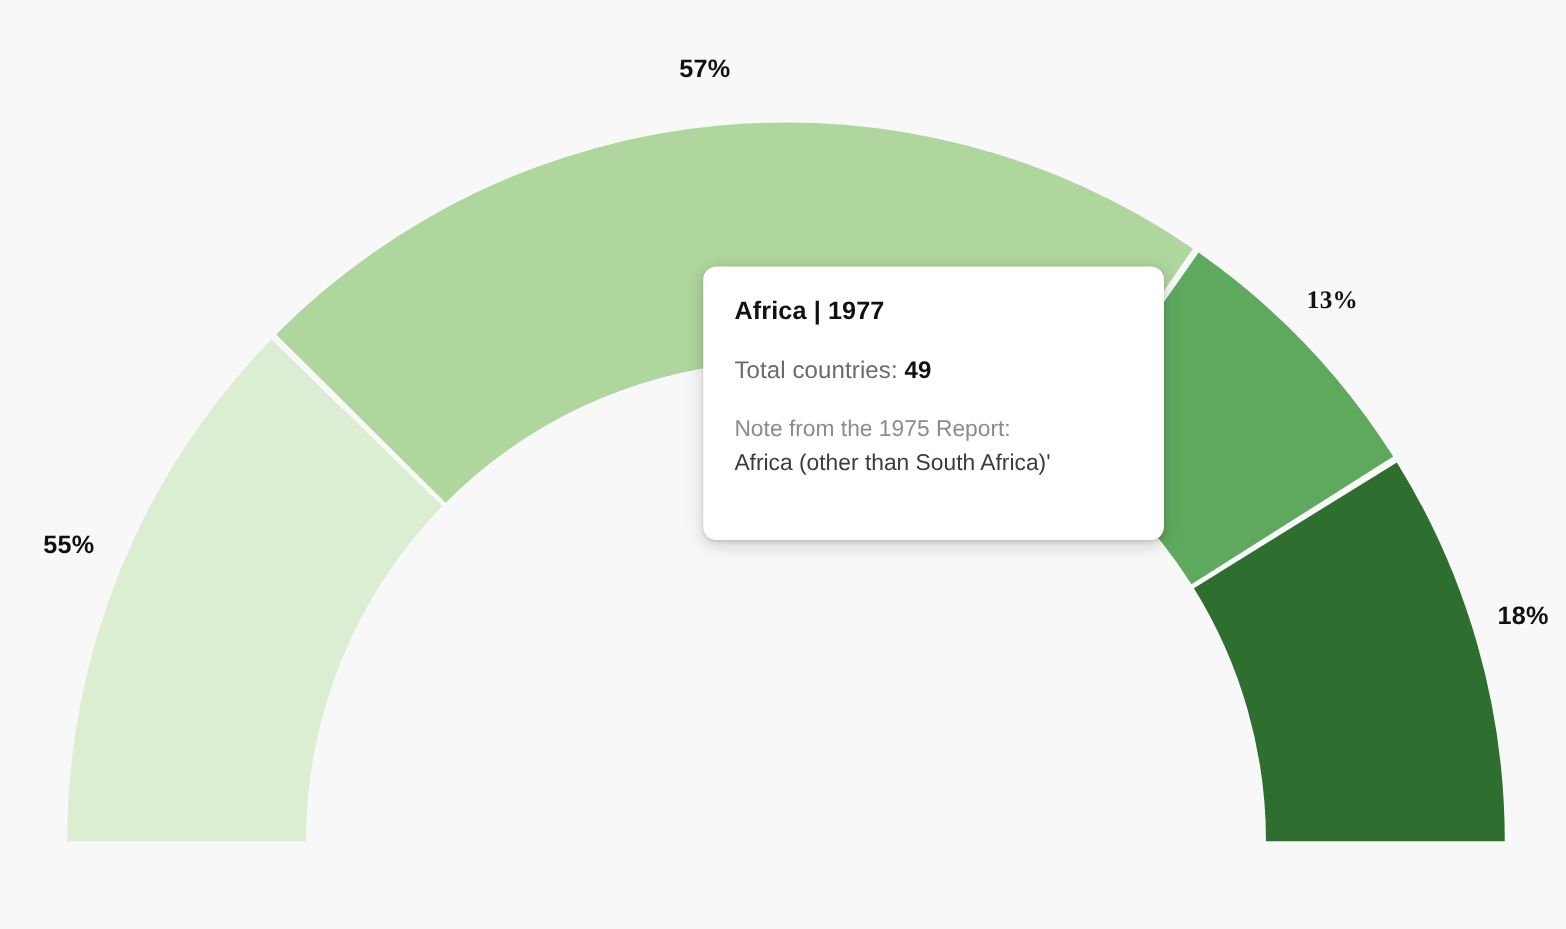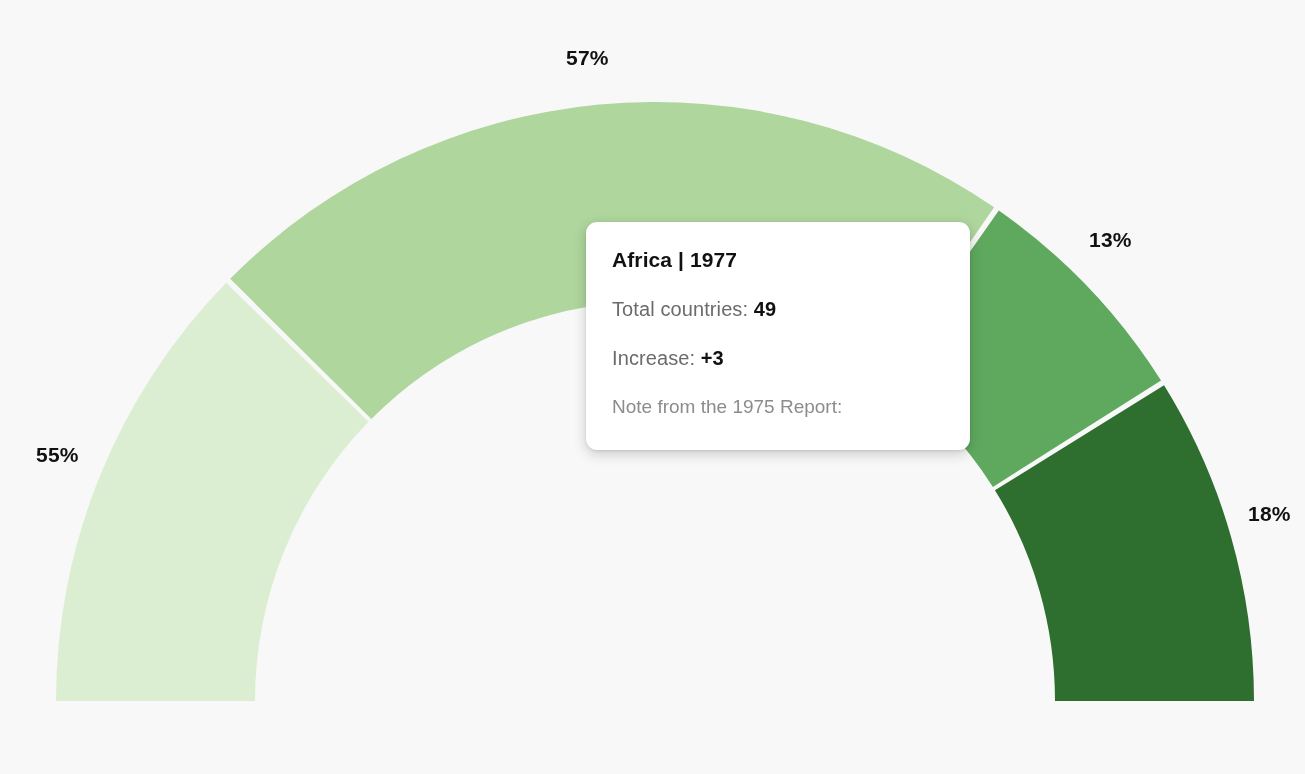--- a/index.html
+++ b/index.html
@@ -89,34 +89,31 @@
     <g id="arc-group">
         <path d="M 56 701.0000000000001 A 599 599 0 0 1 226.15007199400804 282.8029899087567 L 368.62275258364474 421.7365541961647 A 400 400 0 0 0 255 701 Z" fill="#dceed2"></path>
         <path d="M 230.18417186936733 278.7056569527781 A 599 599 0 0 1 994.0832399165779 207.21507069608083 L 881.4328814134076 371.26048126616416 A 400 400 0 0 0 371.31664231677286 419.0004386996849 Z" fill="#aed69d"></path>
         <path d="M 998.807539575628 210.49273631173105 A 599 599 0 0 1 1161.0087844927687 380.44406101875006 L 992.9023602622829 486.9392728005009 A 400 400 0 0 0 884.587672504593 373.44923960716596 Z" fill="#5fa95f"></path>
         <path d="M 1164.0625399915032 385.31609103820455 A 599 599 0 0 1 1254 701.0000000000009 L 1055 701.0000000000006 A 400 400 0 0 0 994.9415959876483 490.19271521749886 Z" fill="#2e6e2e"></path>
       </g>
   </svg>
 
   <div class="pct-label" id="label-left" style="left: 36px; top: 443px;">55%</div>
   <div class="pct-label" id="label-top" style="left: 566px; top: 46px;">57%</div>
-  <div class="pct-label" id="label-right-upper" style="left: 1089px; top: 228px;">13%</div>
+  <div class="pct-label" id="label-right-upper" style="left: 1089px; top: 238px; font-family: Liberation Serif, serif;">13%</div>
   <div class="pct-label" id="label-right-lower" style="left: 1248px; top: 502px;">18%</div>
 
   <div id="tooltip">
     <div class="tt-title">Africa | 1977</div>
 
     <div class="tt-row">
       <span>Total countries:</span>
       <span class="val">49</span>
     </div>
 
-    <div class="tt-row">
-      <span>Increase:</span>
-      <span class="val">+3</span>
-    </div>
 
     <div class="tt-note">
       <div class="tt-note-label">Note from the 1975 Report:</div>
+      <div class="tt-note-text">Africa (other than South Africa)'</div>
     </div>
   </div>
 
 </div>
 
 </body></html>

